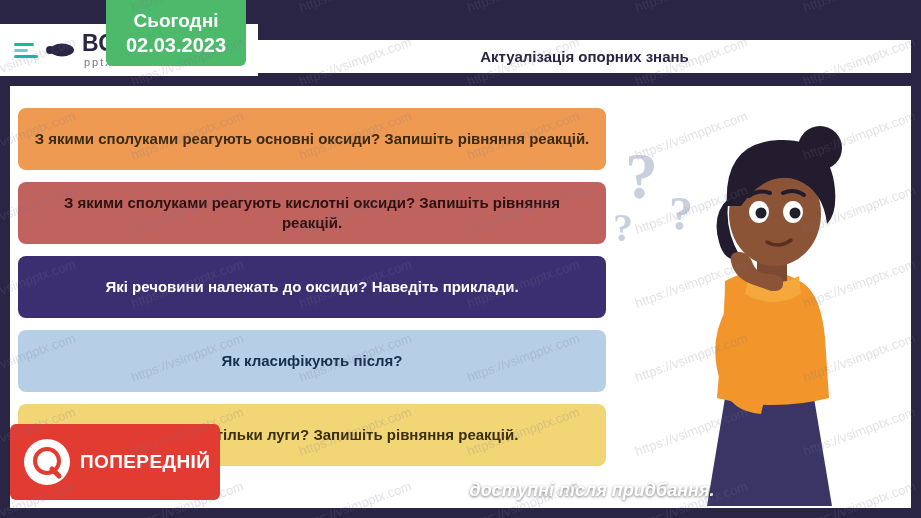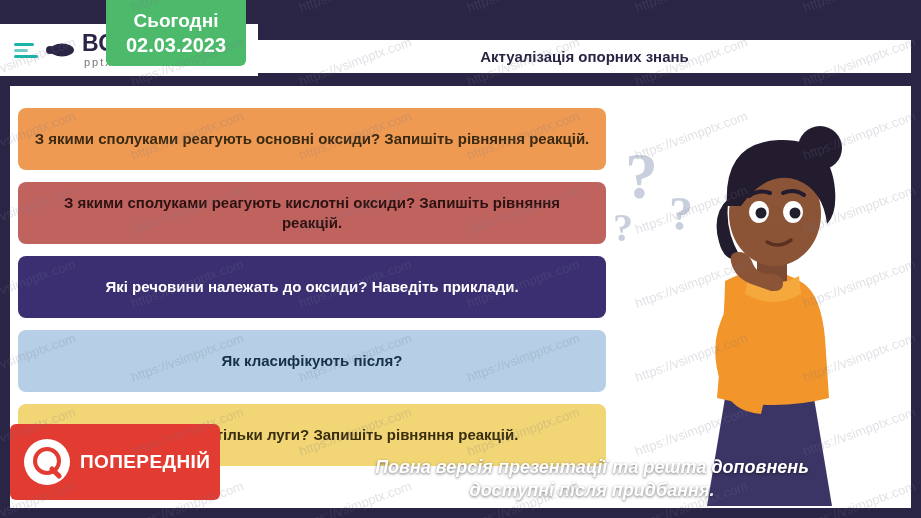--- a/index.html
+++ b/index.html
@@ -229,21 +229,20 @@
   </div>
 
   <div class="preview-badge">
     <div class="mag"></div>
     <div class="preview-text">
       <span>ПОПЕРЕДНІЙ</span>
     </div>
   </div>
 
   <div class="bottom-msg">
-    <div>Повна версія презентації та решта доповнень</div>
     <div>доступні після придбання.</div>
   </div>
 
   <div class="wm" id="wm">
       <span style="left: -40px; top: -20px;">https://vsimpptx.com</span>
       <span style="left: 128px; top: -20px;">https://vsimpptx.com</span>
       <span style="left: 296px; top: -20px;">https://vsimpptx.com</span>
       <span style="left: 464px; top: -20px;">https://vsimpptx.com</span>
       <span style="left: 632px; top: -20px;">https://vsimpptx.com</span>
       <span style="left: 800px; top: -20px;">https://vsimpptx.com</span>

